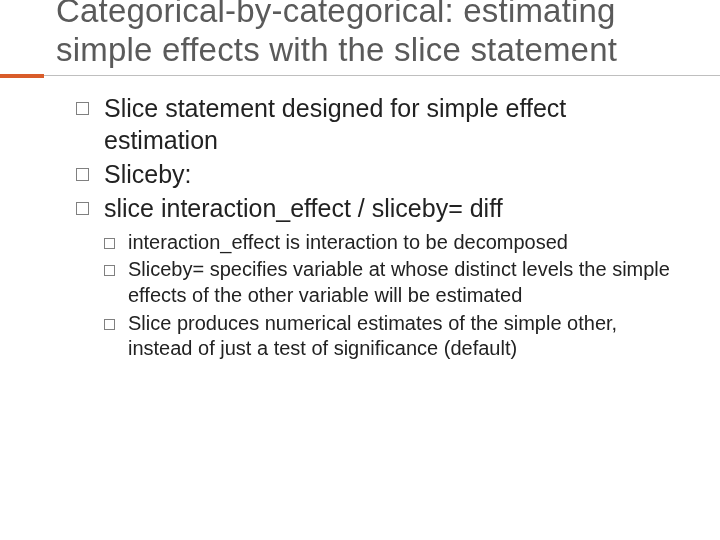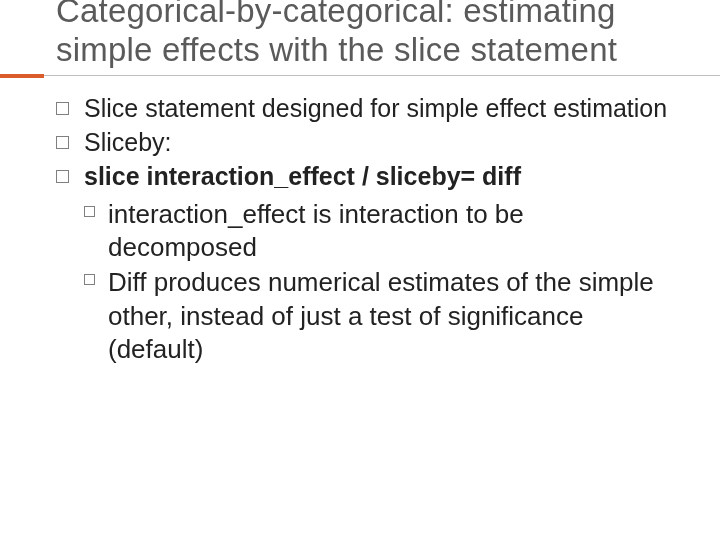--- a/index.html
+++ b/index.html
@@ -29,49 +29,50 @@
   }
   .body { margin-top: 14px; }
   ul.lvl1 { list-style: none; padding-left: 0; }
   ul.lvl1 > li {
     position: relative;
     padding-left: 28px;
     font-size: 25px;
     line-height: 1.28;
     color: #222;
     margin-bottom: 2px;
+    margin-left: 20px;
   }
   ul.lvl1 > li::before {
     content: "";
     position: absolute;
     left: 0;
     top: 10px;
     width: 11px; height: 11px;
     border: 1.5px solid #808080;
     background: transparent;
   }
   ul.lvl2 { list-style: none; padding-left: 0; margin-top: 6px; }
   ul.lvl2 > li {
     position: relative;
     padding-left: 24px;
-    font-size: 26px;
+    font-size: 20px;
     line-height: 1.28;
     color: #222;
     margin-bottom: 2px;
   }
   ul.lvl2 > li::before {
     content: "";
     position: absolute;
     left: 0;
     top: 8px;
     width: 9px; height: 9px;
     border: 1.5px solid #808080;
     background: transparent;
   }
-  .bold { font-weight: 700; text-align: right; }
+  .bold { font-weight: 400; text-align: right; }
 </style>
 </head>
 <body>
 
 <div class="slide">
   <div class="title-block">
     <h1 class="title">Categorical-by-categorical: estimating simple effects with the slice statement</h1>
     <div class="title-underline">
       <div class="accent"></div>
       <div class="rule"></div>
@@ -87,19 +88,22 @@
         <span>Sliceby:</span>
       </li>
       <li>
         <span class="bold">slice interaction_effect / sliceby=   diff</span>
 
         <ul class="lvl2">
           <li>
             <span>interaction_effect</span><span> is interaction to be decomposed</span>
           </li>
           <li>
-            <span>Diff</span><span> produces numerical estimates of the simple other, instead of just a test of significance (default)</span>
+            <span>Sliceby=</span><span> specifies variable at whose distinct levels the simple effects of the other variable will be estimated</span>
+          </li>
+          <li>
+            <span>Slice</span><span> produces numerical estimates of the simple other, instead of just a test of significance (default)</span>
           </li>
         </ul>
       </li>
     </ul>
   </div>
 </div>
 
 </body></html>

